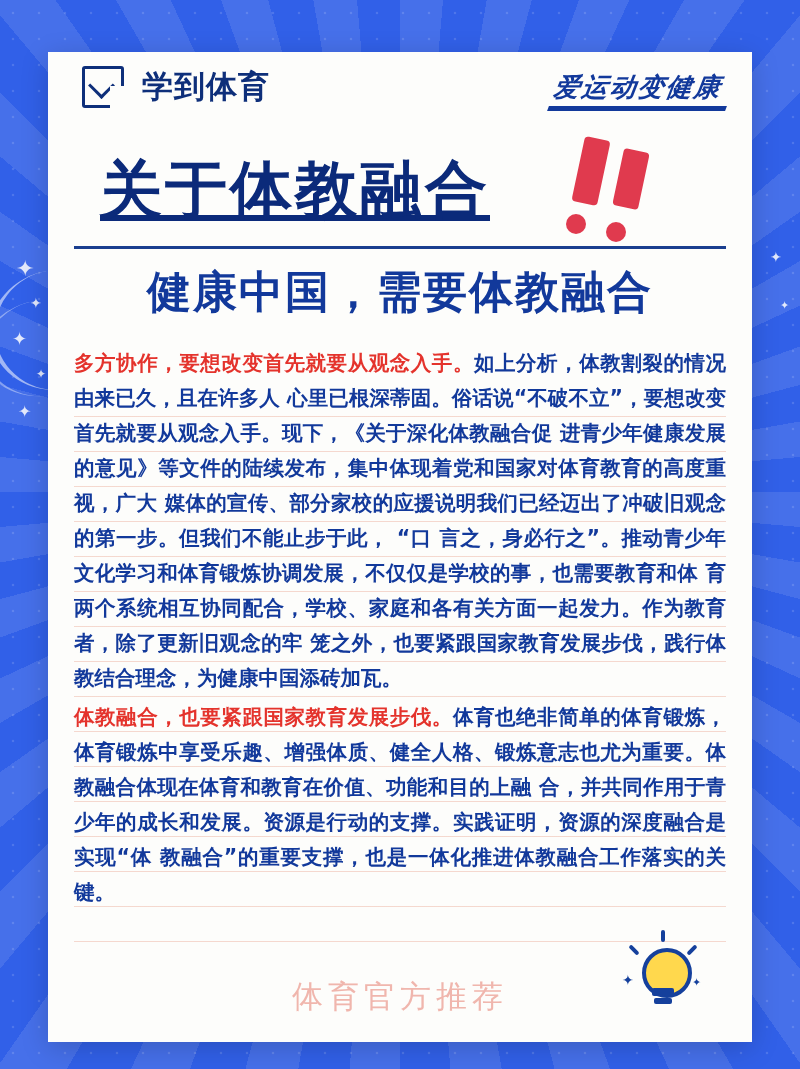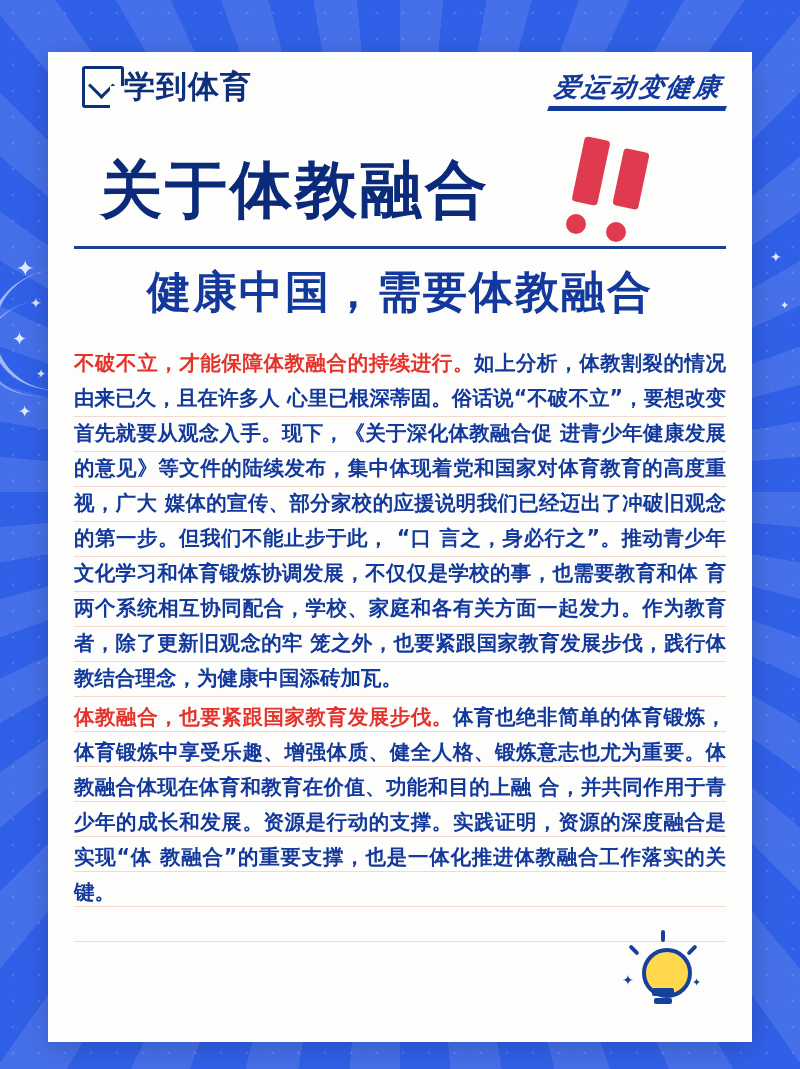--- a/index.html
+++ b/index.html
@@ -89,21 +89,21 @@
   
   .header {
     position: relative;
     height: 76px;
     padding: 14px 26px 0 26px;
     box-sizing: border-box;
   }
   .brand {
     display: flex;
     align-items: center;
-    gap: 0;
+    gap: 18px;
     padding-left: 8px;
   }
   .brand-mark {
     width: 36px;
     height: 36px;
     border: 3px solid #0e2f7a;
     border-radius: 3px;
     position: relative;
     flex: none;
   }
@@ -160,20 +160,21 @@
   }
   .title-main {
     font-size: 62px;
     font-weight: bold;
     color: #0b2a7a;
     letter-spacing: 3px;
     font-family: "DejaVu Sans", sans-serif;
     line-height: 104px;
     text-align: left;
     padding-left: 28px;
+    text-decoration: underline;
   }
   .bangs {
     position: absolute;
     right: 46px;
     top: -4px;
     width: 120px;
     height: 112px;
   }
   .bang {
     position: absolute;
@@ -333,27 +334,28 @@
   </div>
 
   <div class="rule"></div>
 
   <div class="title-sub">健康中国，需要体教融合</div>
 
   <div class="lines"></div>
 
   <div class="body">
     <p>
-      <span class="hl">不破不立，才能保障体教融合的持续进行。</span><span>如上分析，体教割裂的情况由来已久，且在许多人 心里已根深蒂固。俗话说“不破不立”，要想改变首先就要从观念入手。现下，《关于深化体教融合促 进青少年健康发展的意见》等文件的陆续发布，集中体现着党和国家对体育教育的高度重视，广大 媒体的宣传、部分家校的应援说明我们已经迈出了冲破旧观念的第一步。但我们不能止步于此， “口 言之，身必行之”。推动青少年文化学习和体育锻炼协调发展，不仅仅是学校的事，也需要教育和体 育两个系统相互协同配合，学校、家庭和各有关方面一起发力。作为教育者，除了更新旧观念的牢 笼之外，也要紧跟国家教育发展步伐，践行体教结合理念，为健康中国添砖加瓦。</span>
+      <span class="hl">多方协作，要想改变首先就要从观念入手。</span><span>如上分析，体教割裂的情况由来已久，且在许多人 心里已根深蒂固。俗话说“不破不立”，要想改变首先就要从观念入手。现下，《关于深化体教融合促 进青少年健康发展的意见》等文件的陆续发布，集中体现着党和国家对体育教育的高度重视，广大 媒体的宣传、部分家校的应援说明我们已经迈出了冲破旧观念的第一步。但我们不能止步于此， “口 言之，身必行之”。推动青少年文化学习和体育锻炼协调发展，不仅仅是学校的事，也需要教育和体 育两个系统相互协同配合，学校、家庭和各有关方面一起发力。作为教育者，除了更新旧观念的牢 笼之外，也要紧跟国家教育发展步伐，践行体教结合理念，为健康中国添砖加瓦。</span>
     </p>
     <p>
       <span class="hl">体教融合，也要紧跟国家教育发展步伐。</span><span>体育也绝非简单的体育锻炼，体育锻炼中享受乐趣、增强体质、健全人格、锻炼意志也尤为重要。体教融合体现在体育和教育在价值、功能和目的上融 合，并共同作用于青少年的成长和发展。资源是行动的支撑。实践证明，资源的深度融合是实现“体 教融合”的重要支撑，也是一体化推进体教融合工作落实的关键。</span>
     </p>
   </div>
 
+  <div class="footer-mark">体育官方推荐</div>
 
   <div class="bulb">
     <div class="bulb-ray r1"></div>
     <div class="bulb-ray r2"></div>
     <div class="bulb-ray r3"></div>
     <div class="bulb-glass"></div>
     <div class="bulb-base"></div>
     <div class="bulb-base2"></div>
     <span class="bulb-star t1">✦</span>
     <span class="bulb-star t2">✦</span>

